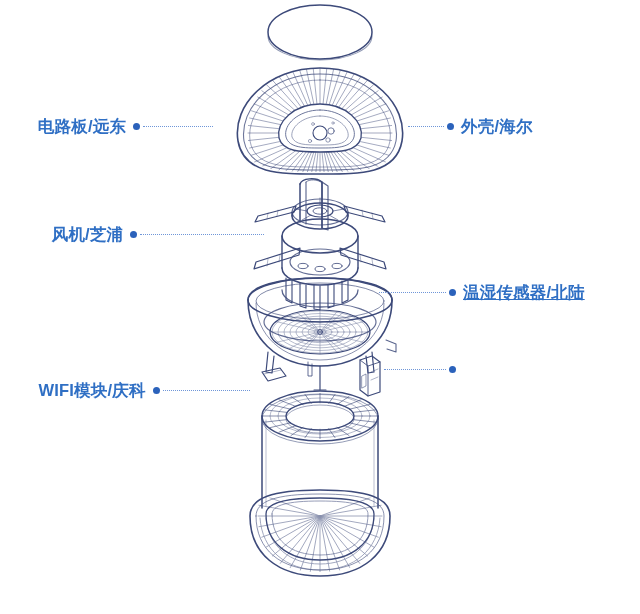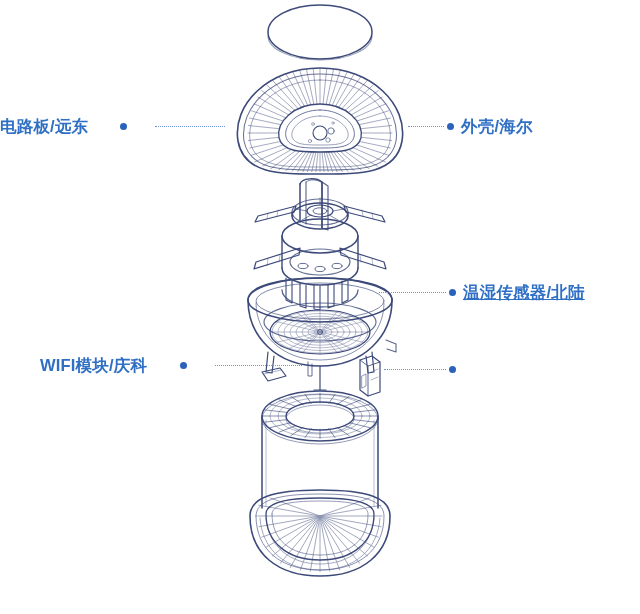--- a/index.html
+++ b/index.html
@@ -38,21 +38,22 @@
     align-items: center;
     white-space: nowrap;
     font-size: 16.5px;
     font-weight: 700;
     letter-spacing: 0.2px;
     color: #2f6fc4;
     line-height: 1;
   }
   .callout.left {
     flex-direction: row;
-    justify-content: space-between;
+    justify-content: center;
+    padding-left: 13px;
   }
   .callout.right {
     flex-direction: row;
     justify-content: space-between;
   }
   .callout-text {
     color: #2f6fc4;
   }
   .dot {
     width: 7px;
@@ -424,28 +425,33 @@
       <span class="dot"></span>
       <span class="leader" style="width:70px;"></span>
     </div>
 
     <div class="callout right" style="left:408px; top:118px;">
       <span class="leader" style="width:36px;"></span>
       <span class="dot"></span>
       <span class="callout-text">外壳/海尔</span>
     </div>
 
+    <div class="callout left" style="left:0px; top:226px; width:290px;">
+      <span class="callout-text">风机/芝浦</span>
+      <span class="dot"></span>
+      <span class="leader" style="width:124px;"></span>
+    </div>
 
     <div class="callout right" style="left:379px; top:284px;text-decoration:underline;">
       <span class="leader" style="width:67px;"></span>
       <span class="dot"></span>
       <span class="callout-text">温湿传感器/北陆</span>
     </div>
 
-    <div class="callout left" style="left:0px; top:357px; width:262px;margin-left:40px;">
+    <div class="callout left" style="left:0px; top:382px; width:262px;">
       <span class="callout-text">WIFI模块/庆科</span>
       <span class="dot"></span>
       <span class="leader" style="width:87px;"></span>
     </div>
 
     <div class="callout right" style="left:384px; top:366px;">
       <span class="leader" style="width:62px;"></span>
       <span class="dot"></span>
     </div>
 

